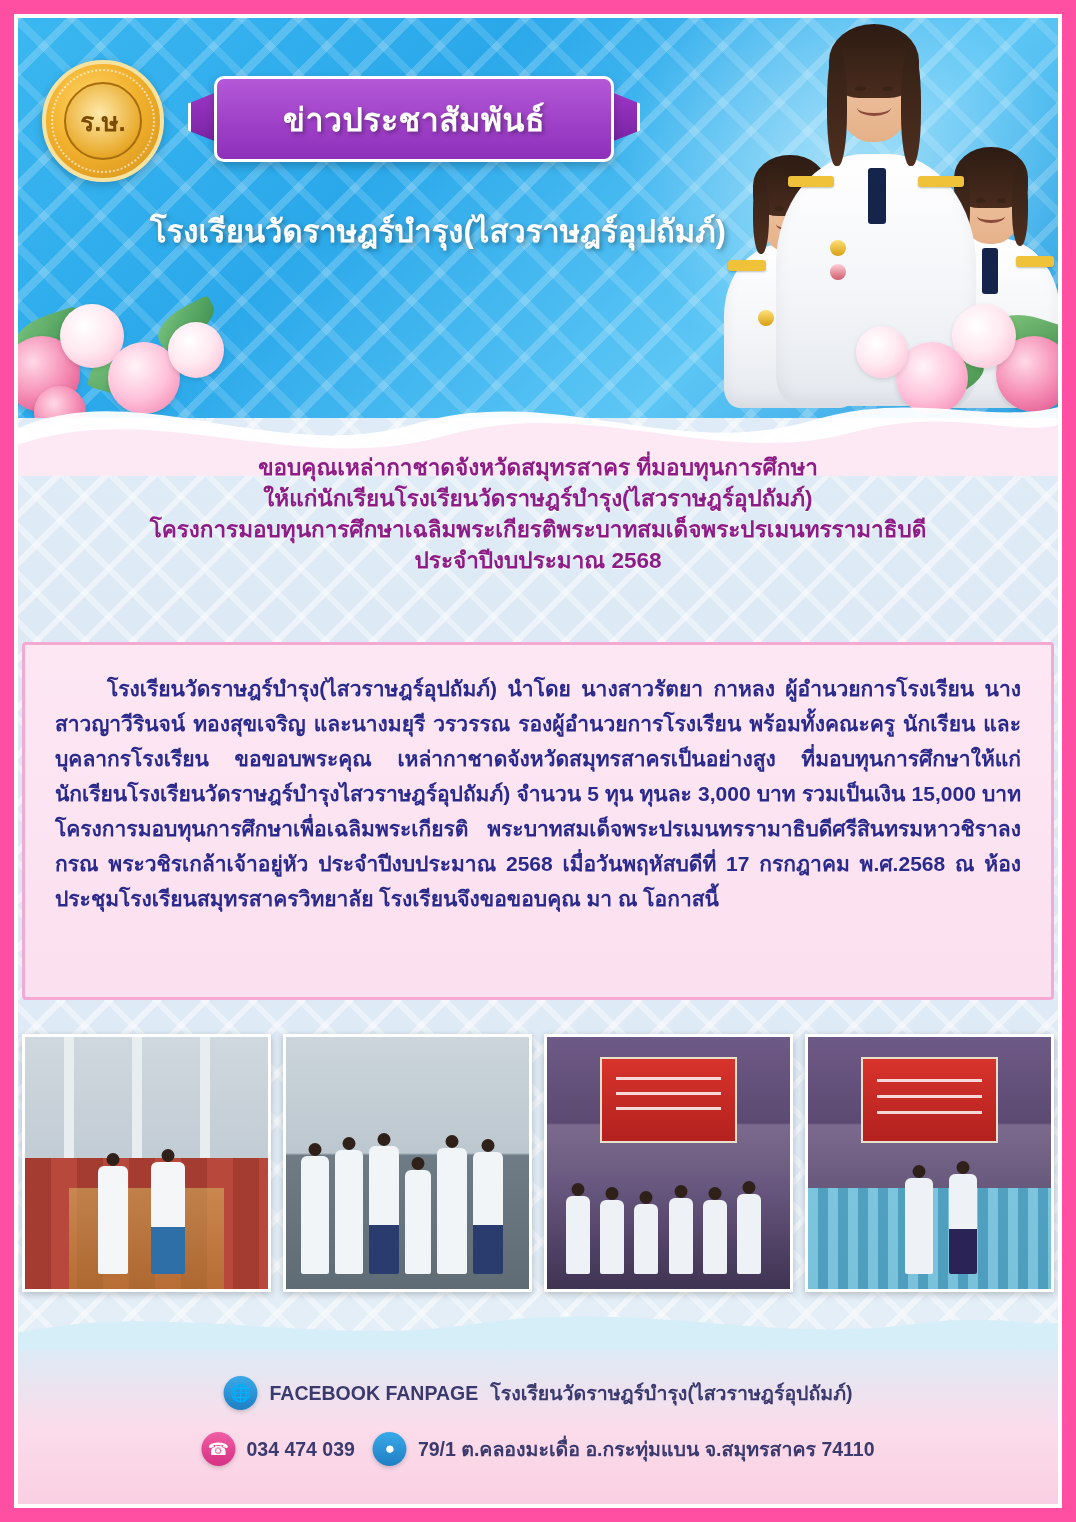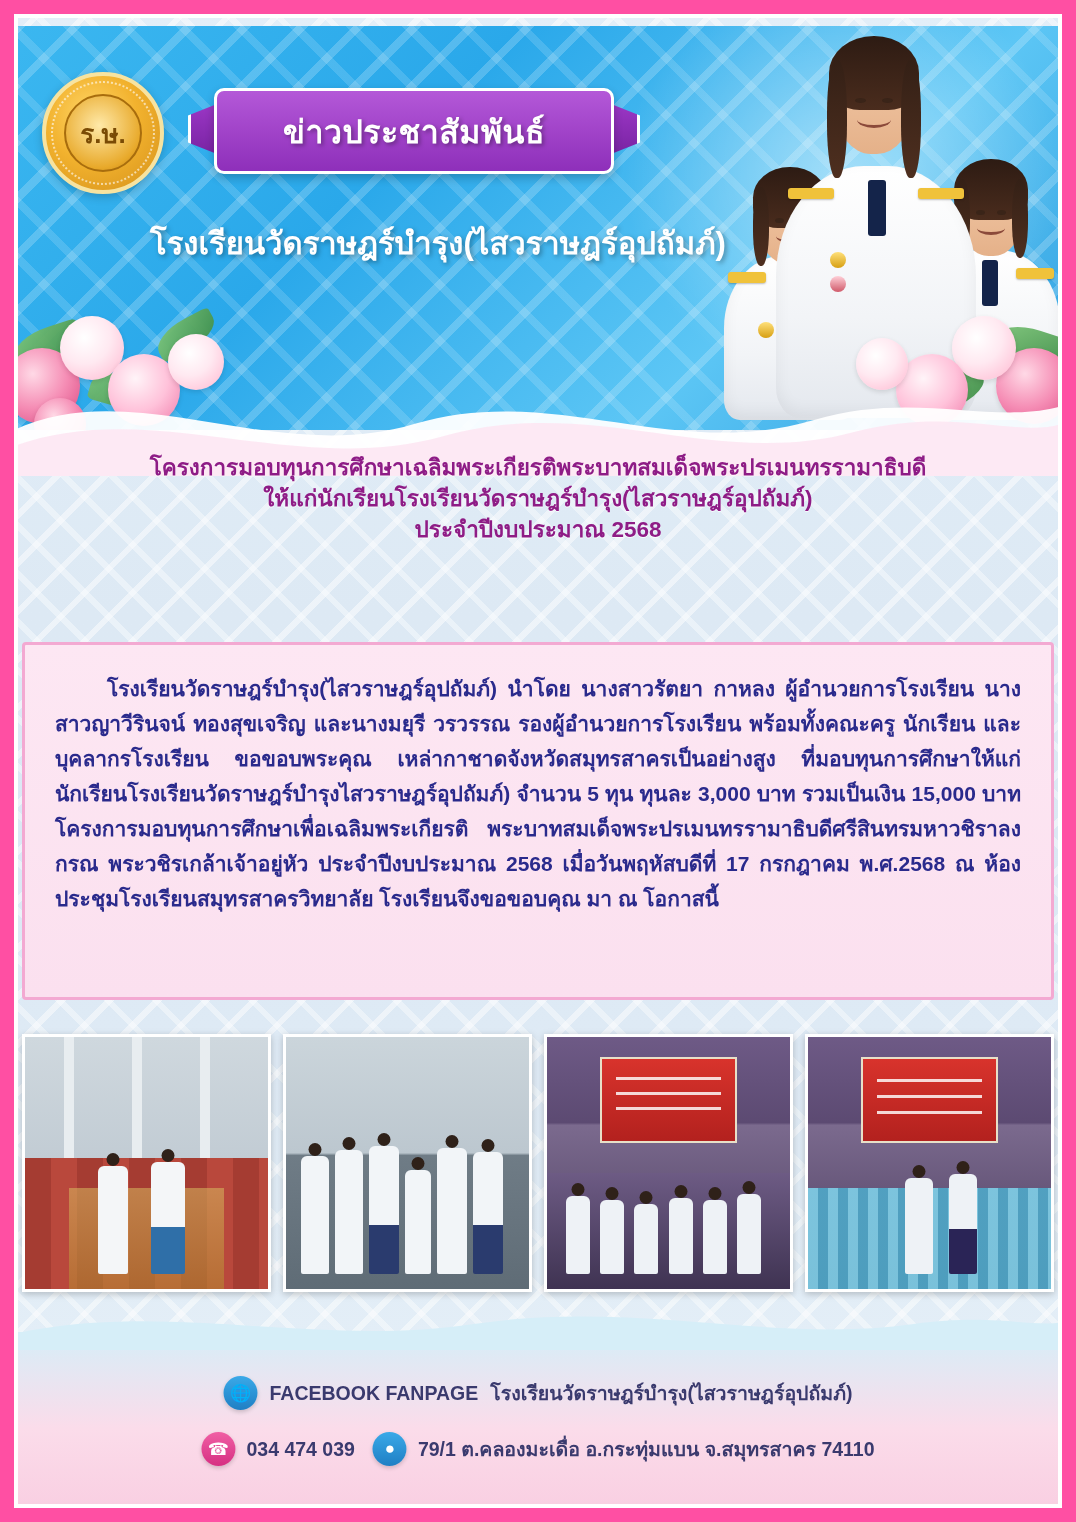--- a/index.html
+++ b/index.html
@@ -44,21 +44,20 @@
       linear-gradient(180deg, #e3eef8 0%, #dbe8f4 55%, #e6f0f8 100%);
     opacity: .9;
   }
 
   
   .header {
     position: absolute; left: 14px; right: 14px; top: 14px;
     height: 404px;
     background: linear-gradient(135deg, #3bb7f0 0%, #2aa8ea 35%, #5cc6f5 70%, #2f9fe0 100%);
     overflow: hidden;
-    margin-top: 12px;
   }
   .header-chev {
     position: absolute; inset: 0;
     background:
       repeating-linear-gradient(135deg, rgba(255,255,255,0.20) 0 8px, rgba(255,255,255,0) 8px 40px),
       repeating-linear-gradient(45deg, rgba(255,255,255,0.14) 0 8px, rgba(255,255,255,0) 8px 40px);
   }
   .hdr-glow {
     position: absolute; right: -40px; top: -60px;
     width: 520px; height: 420px; border-radius: 50%;
@@ -407,22 +406,23 @@
       <div class="flower" style="right:164px; top:76px; width:52px; height:52px;"></div>
     </div>
   </div>
 
   <svg class="wave" viewBox="0 0 1048 110" preserveAspectRatio="none">
     <path d="M0,64 C120,8 260,100 400,58 C540,16 660,96 800,54 C900,24 980,60 1048,40 L1048,110 L0,110 Z" fill="#ffffff" opacity="0.95"></path>
     <path d="M0,80 C140,30 280,112 430,70 C580,28 700,104 840,66 C940,40 1000,72 1048,58 L1048,110 L0,110 Z" fill="#fde7f3" opacity="0.9"></path>
   </svg>
 
   <div class="headline">
+    <div>ขอบคุณเหล่ากาชาดจังหวัดสมุทรสาคร ที่มอบทุนการศึกษา</div>
+    <div>ให้แก่นักเรียนโรงเรียนวัดราษฎร์บำรุง(ไสวราษฎร์อุปถัมภ์)</div>
     <div>โครงการมอบทุนการศึกษาเฉลิมพระเกียรติพระบาทสมเด็จพระปรเมนทรรามาธิบดี</div>
-    <div>ให้แก่นักเรียนโรงเรียนวัดราษฎร์บำรุง(ไสวราษฎร์อุปถัมภ์)</div>
     <div>ประจำปีงบประมาณ 2568</div>
   </div>
 
   <div class="body-card">
     <div class="body-text">โรงเรียนวัดราษฎร์บำรุง(ไสวราษฎร์อุปถัมภ์) นำโดย นางสาวรัตยา กาหลง ผู้อำนวยการโรงเรียน นางสาวญาวีรินจน์ ทองสุขเจริญ และนางมยุรี วรวรรณ รองผู้อำนวยการโรงเรียน พร้อมทั้งคณะครู นักเรียน และบุคลากรโรงเรียน ขอขอบพระคุณ เหล่ากาชาดจังหวัดสมุทรสาครเป็นอย่างสูง ที่มอบทุนการศึกษาให้แก่นักเรียนโรงเรียนวัดราษฎร์บำรุงไสวราษฎร์อุปถัมภ์) จำนวน 5 ทุน ทุนละ 3,000 บาท รวมเป็นเงิน 15,000 บาท โครงการมอบทุนการศึกษาเพื่อเฉลิมพระเกียรติ พระบาทสมเด็จพระปรเมนทรรามาธิบดีศรีสินทรมหาวชิราลงกรณ พระวชิรเกล้าเจ้าอยู่หัว ประจำปีงบประมาณ 2568 เมื่อวันพฤหัสบดีที่ 17 กรกฎาคม พ.ศ.2568  ณ ห้องประชุมโรงเรียนสมุทรสาครวิทยาลัย โรงเรียนจึงขอขอบคุณ มา ณ โอกาสนี้</div>
   </div>
 
   <div class="photos">
 
     <div class="photo ph1">

